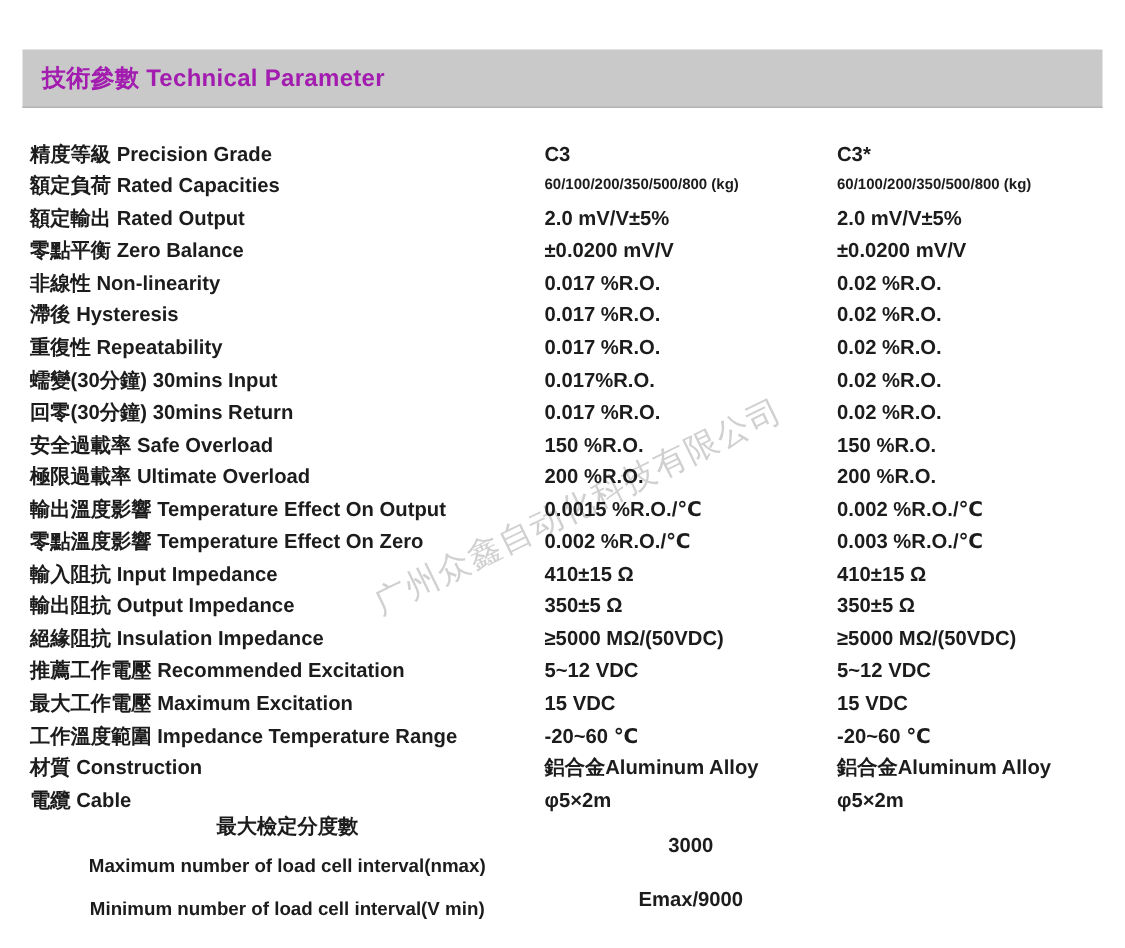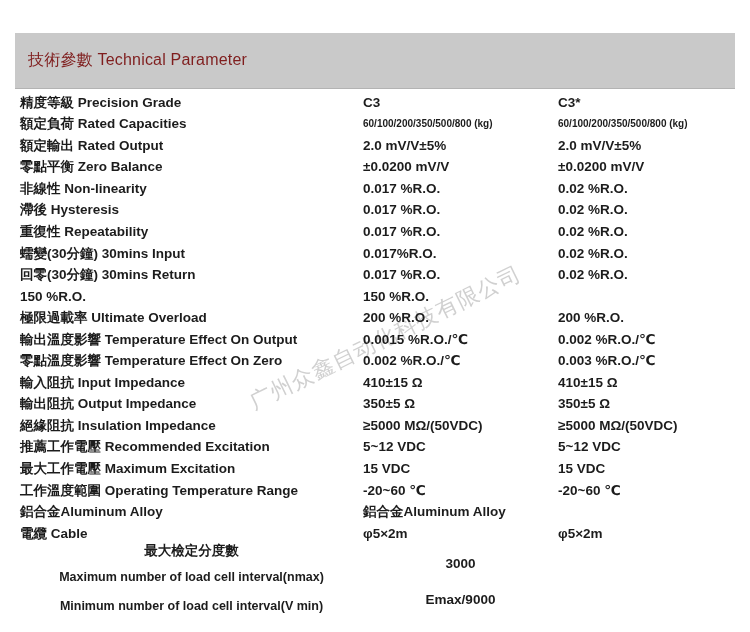--- a/index.html
+++ b/index.html
@@ -3,24 +3,24 @@
 <meta charset="utf-8">
 <style>
   html,body{margin:0;padding:0;}
   body{
     width:750px;height:632px;position:relative;overflow:hidden;
     background:#ffffff;
     font-family:"Liberation Sans","DejaVu Sans",sans-serif;
     color:#1c1c1c;
   }
   .section-header{
-    position:absolute;left:15px;top:33px;width:720px;height:56px;
+    position:absolute;left:15px;top:33px;width:720px;height:39px;
     background:#c9c9c9;border-bottom:1px solid #b3b3b3;
     display:flex;align-items:center;box-sizing:border-box;padding-left:13px;
-    font-size:16px;font-weight:400;color:#7f1d1d;letter-spacing:.2px;
+    font-size:16px;font-weight:700;color:#a21caf;letter-spacing:.2px;
     z-index:1;
   }
   .watermark{
     position:absolute;left:236px;top:323px;z-index:0;
     font-size:22px;letter-spacing:1px;color:rgba(170,170,170,.55);
     white-space:nowrap;transform:rotate(-26deg);transform-origin:center;
     pointer-events:none;
   }
   .param-table{
     position:absolute;left:20px;top:92px;width:715px;z-index:1;
@@ -83,20 +83,21 @@
       <div class="cell label">蠕變(30分鐘) 30mins Input</div>
       <div class="cell">0.017%R.O.</div>
       <div class="cell">0.02 %R.O.</div>
     </div>
     <div class="row">
       <div class="cell label">回零(30分鐘) 30mins Return</div>
       <div class="cell">0.017 %R.O.</div>
       <div class="cell">0.02 %R.O.</div>
     </div>
     <div class="row">
+      <div class="cell label">安全過載率 Safe Overload</div>
       <div class="cell">150 %R.O.</div>
       <div class="cell">150 %R.O.</div>
     </div>
     <div class="row">
       <div class="cell label">極限過載率 Ultimate Overload</div>
       <div class="cell">200 %R.O.</div>
       <div class="cell">200 %R.O.</div>
     </div>
     <div class="row">
       <div class="cell label">輸出溫度影響 Temperature Effect On Output</div>
@@ -127,25 +128,26 @@
       <div class="cell label">推薦工作電壓 Recommended Excitation</div>
       <div class="cell">5~12 VDC</div>
       <div class="cell">5~12 VDC</div>
     </div>
     <div class="row">
       <div class="cell label">最大工作電壓 Maximum Excitation</div>
       <div class="cell">15 VDC</div>
       <div class="cell">15 VDC</div>
     </div>
     <div class="row">
-      <div class="cell label">工作溫度範圍 Operating Temperature Range</div>
+      <div class="cell label">工作溫度範圍 Impedance Temperature Range</div>
       <div class="cell">-20~60 ℃</div>
       <div class="cell">-20~60 ℃</div>
     </div>
     <div class="row">
+      <div class="cell label">材質 Construction</div>
       <div class="cell">鋁合金Aluminum Alloy</div>
       <div class="cell">鋁合金Aluminum Alloy</div>
     </div>
     <div class="row">
       <div class="cell label">電纜 Cable</div>
       <div class="cell">φ5×2m</div>
       <div class="cell">φ5×2m</div>
     </div>
     <div class="row dbl">
       <div class="cell label">

